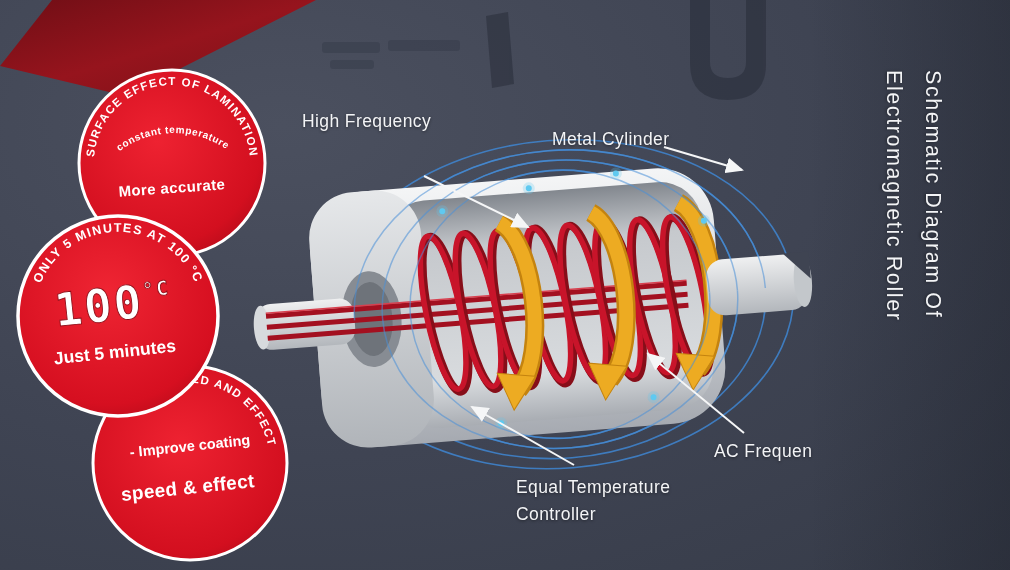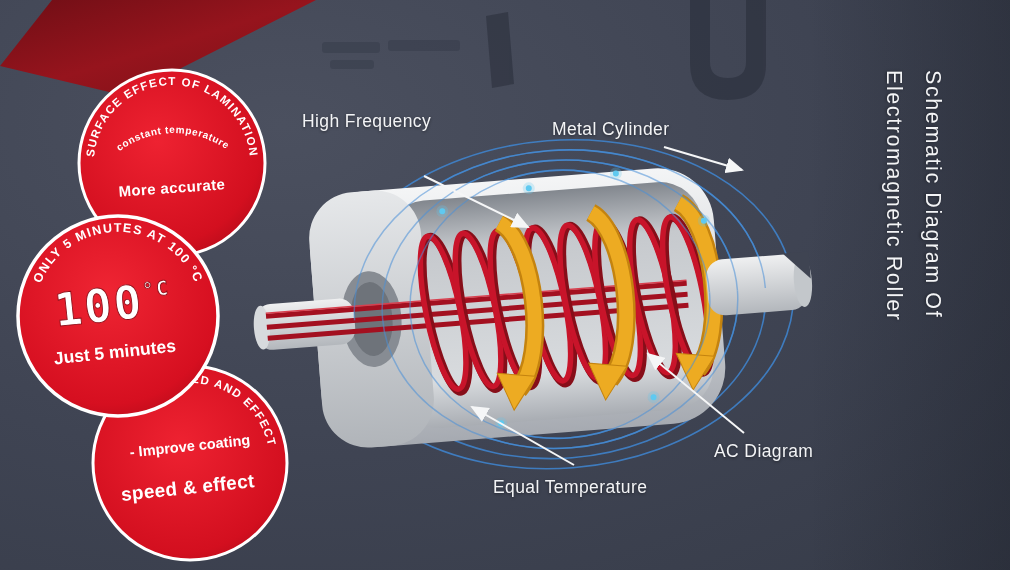--- a/index.html
+++ b/index.html
@@ -181,28 +181,29 @@
     </defs>
     <line x1="424" y1="176" x2="528" y2="227" stroke="#f5f6f7" stroke-width="2" marker-end="url(#ah)"></line>
     <line x1="664" y1="147" x2="742" y2="170" stroke="#f5f6f7" stroke-width="2" marker-end="url(#ah)"></line>
     <line x1="574" y1="465" x2="472" y2="407" stroke="#f5f6f7" stroke-width="2" marker-end="url(#ah)"></line>
     <line x1="744" y1="433" x2="648" y2="354" stroke="#f5f6f7" stroke-width="2" marker-end="url(#ah)"></line>
   </svg>
 
   <div class="label" style="left:302px;top:108px">
     <div>High Frequency</div>
   </div>
-  <div class="label" style="left:552px;top:116px">
+  <div class="label" style="left:552px;top:126px">
     <div>Metal Cylinder</div>
   </div>
-  <div class="label" style="left:493px;top:474px">
+  <div class="label" style="left:516px;top:474px">
     <div>Equal Temperature</div>
+    <div>Controller</div>
   </div>
   <div class="label" style="left:714px;top:438px">
-    <div>AC Diagram</div>
+    <div>AC Frequen</div>
   </div>
 
   <div class="vtitle">
     <span>Schematic Diagram Of</span>
     <span>Electromagnetic Roller</span>
   </div>
 
   <svg class="abs" style="left:72px;top:63px" width="200" height="200" viewBox="0 0 200 200">
     <defs>
       <radialGradient id="bg1" cx="0.42" cy="0.38" r="0.75">

